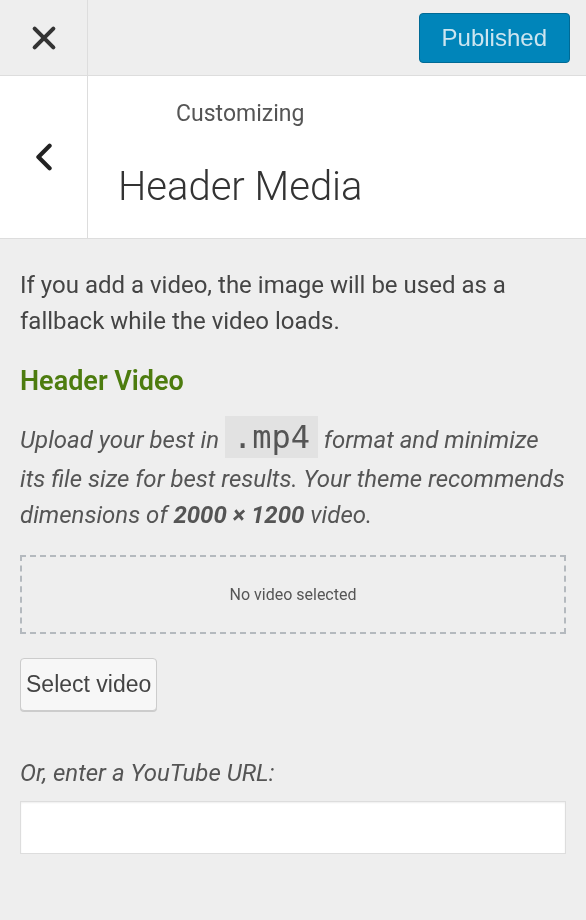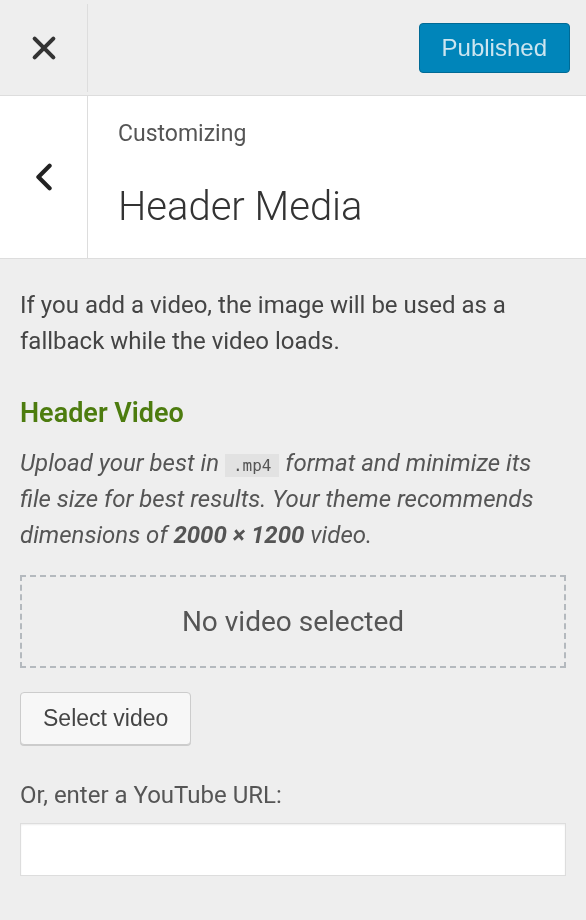--- a/index.html
+++ b/index.html
@@ -1,43 +1,43 @@
 <!DOCTYPE html>
 <html><head>
   <meta charset="utf-8">
   <style>
     * { box-sizing: border-box; margin: 0; padding: 0; }
     body { font-family: -apple-system, BlinkMacSystemFont, "Segoe UI", Roboto, sans-serif; background: #eeeeee; width: 586px; height: 920px; overflow: hidden; }
     
-    .top-bar { display: flex; align-items: center; height: 96px; background: #eeeeee; border-bottom: 1px solid #ddd; }
+    .top-bar { display: flex; align-items: center; height: 76px; background: #eeeeee; border-bottom: 1px solid #ddd; }
     .close-btn { width: 88px; height: 88px; display: flex; align-items: center; justify-content: center; border-right: 1px solid #ddd; cursor: pointer; background: transparent; border-top: none; border-left: none; border-bottom: none; }
     .close-btn svg { width: 28px; height: 28px; }
     .top-bar-spacer { flex: 1; }
     .published-btn { background: #0085ba; color: #cce5f0; border: 1px solid #006a95; border-radius: 4px; padding: 10px 22px; font-size: 24px; margin-right: 16px; cursor: pointer; }
     
     .header-row { display: flex; background: #fff; border-bottom: 1px solid #ddd; min-height: 146px; }
     .back-btn { width: 88px; display: flex; align-items: center; justify-content: center; border: none; border-right: 1px solid #ddd; background: transparent; cursor: pointer; }
     .back-btn svg { width: 20px; height: 28px; }
     .header-content { padding: 24px 20px 28px 30px; }
-    .customizing-label { font-size: 23px; color: #555; margin-bottom: 6px; }
+    .customizing-label { font-size: 23px; color: #555; margin-bottom: 6px; text-align: center; }
     .section-title { font-size: 40px; font-weight: 300; color: #333; margin-top: 36px; }
     
     .content { padding: 28px 20px 20px 20px; }
-    .intro-text { font-size: 24px; color: #444; line-height: 1.5; margin-bottom: 38px; }
+    .intro-text { font-size: 24px; color: #444; line-height: 1.5; margin-bottom: 26px; }
     
     .section-heading { font-size: 27px; font-weight: 600; color: #4d7c0f; margin-bottom: 16px; }
     .help-text { font-size: 24px; font-style: italic; color: #555; line-height: 1.5; margin-bottom: 22px; }
-    .help-text code { font-family: Consolas, Monaco, monospace; background: #e2e2e2; padding: 2px 8px; font-style: normal; font-size: 16px; }
+    .help-text code { font-family: Consolas, Monaco, monospace; background: #e2e2e2; padding: 2px 8px; font-style: normal; font-size: 32px; }
     .help-text .dims { font-weight: 700; margin-top: 36px; }
     
-    .dropzone { border: 2px dashed #b4b9be; background: transparent; text-align: center; padding: 28px 10px; font-size: 28px; color: #555; margin-bottom: 24px; }
+    .dropzone { border: 2px dashed #b4b9be; background: transparent; text-align: center; padding: 28px 10px; font-size: 16px; color: #555; margin-bottom: 24px; }
     
-    .select-btn { background: #f7f7f7; border: 1px solid #ccc; border-radius: 4px; padding: 12px 22px; font-size: 23px; color: #444; cursor: pointer; box-shadow: 0 1px 0 #ccc; margin-bottom: 36px; }
+    .select-btn { background: #f7f7f7; border: 1px solid #ccc; border-radius: 4px; padding: 12px 5px; font-size: 23px; color: #444; cursor: pointer; box-shadow: 0 1px 0 #ccc; margin-bottom: 48px; }
     
-    .youtube-label { font-size: 24px; color: #555; margin-bottom: 14px; }
+    .youtube-label { font-size: 24px; font-style: italic; color: #555; margin-bottom: 14px; }
     .youtube-input { width: 100%; border: 1px solid #ddd; box-shadow: inset 0 1px 2px rgba(0,0,0,0.07); background: #fff; font-size: 20px; padding: 14px 10px; }
   </style>
 </head>
 <body>
 
 <div class="top-bar">
   <button class="close-btn">
     <svg viewBox="0 0 24 24">
         <path d="M4 4 L20 20 M20 4 L4 20" stroke="#333" stroke-width="3.5" fill="none" stroke-linecap="round"></path>
       </svg>

